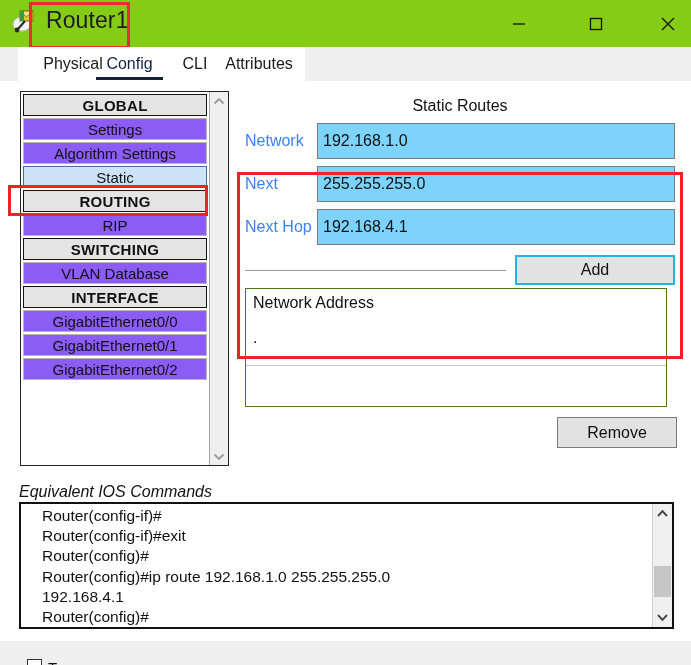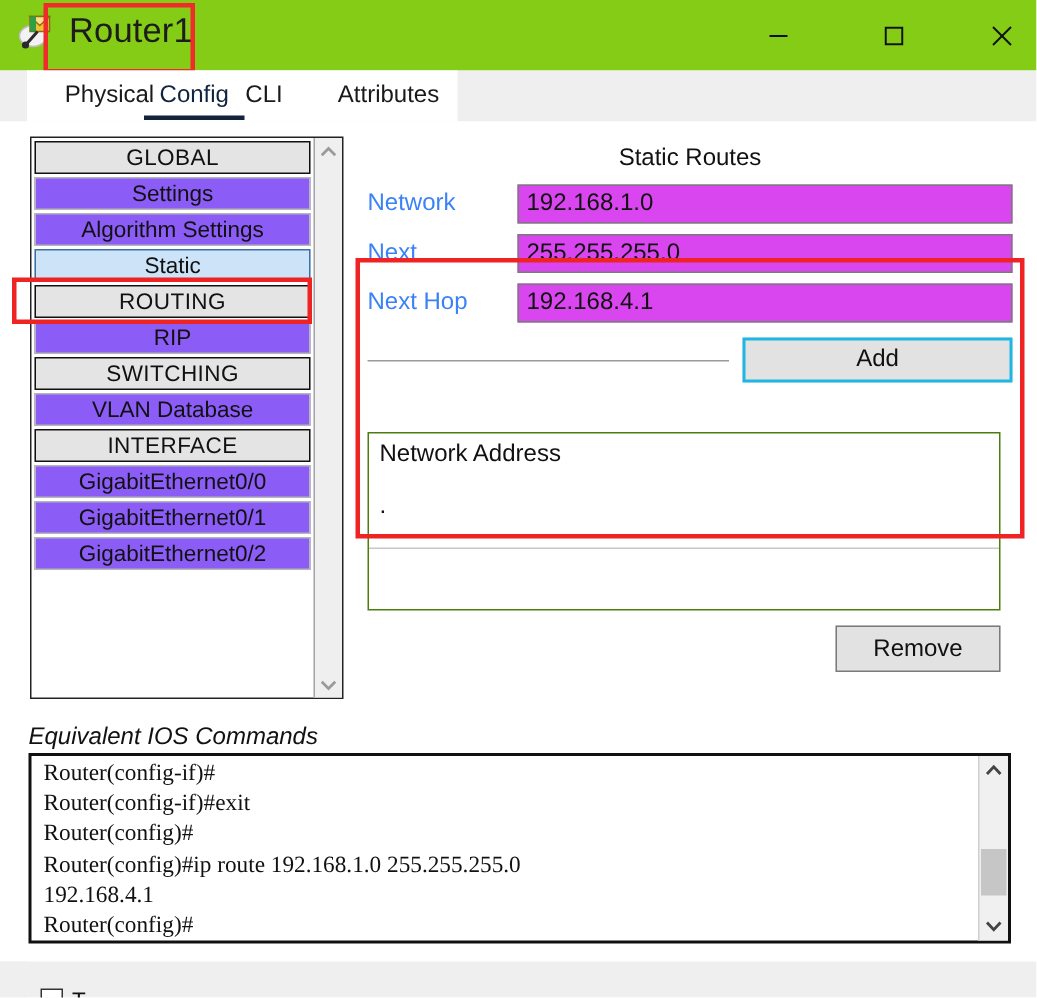--- a/index.html
+++ b/index.html
@@ -82,21 +82,21 @@
   .tab.sel { color: #11243f; }
   .tab.sel::after {
     content: "";
     position: absolute;
     left: 1px; right: 1px; bottom: 1px;
     height: 3px;
     background: #14233c;
   }
   #tab-physical { left: 25px; width: 72px; margin-left: 12px; }
   #tab-config   { left: 95px; width: 69px; }
-  #tab-cli      { left: 155px; width: 42px; }
+  #tab-cli      { left: 174px; width: 42px; }
   #tab-attrs    { left: 215px; width: 88px; }
 
   
   #content {
     position: absolute;
     left: 0; top: 81px;
     width: 691px; height: 584px;
     background: #ffffff;
   }
 
@@ -123,21 +123,21 @@
     box-sizing: border-box;
     display: flex;
     align-items: center;
     justify-content: center;
     font-size: 15px;
     color: #111;
     cursor: default;
     white-space: nowrap;
   }
   .sitem.hdr {
-    font-weight: normal;
+    font-weight: bold;
     background: #e4e4e4;
     border-color: #111;
     letter-spacing: 0.3px;
   }
   .sitem.active {
     background: #cde3f7;
     border: 1px solid #3c6fa8;
   }
   #side-scroll {
     width: 18px;
@@ -183,44 +183,43 @@
     margin-bottom: 7px;
   }
   .flabel {
     width: 72px;
     font-size: 16px;
     color: #3b82f6;
     white-space: nowrap;
   }
   .finput {
     flex: 1;
-    height: 26px;
+    height: 36px;
     border: 1px solid #7a7a7a;
     box-sizing: border-box;
-    background: #d946ef;
+    background: #7dd3fc;
     font-family: "Liberation Sans", sans-serif;
     font-size: 16px;
     color: #111;
     padding: 0 5px;
     outline: none;
-    margin-left: 28px;
   }
   #addrow {
     display: flex;
     align-items: center;
     margin-top: 10px;
   }
   #add-divider {
     flex: 1;
     height: 1px;
     background: #9a9a9a;
     margin-right: 9px;
   }
   #btn-add {
-    width: 180px; height: 30px;
+    width: 160px; height: 30px;
     background: #e2e2e2;
     border: 2px solid #1fb6e3;
     box-sizing: border-box;
     font-family: "Liberation Sans", sans-serif;
     font-size: 16px;
     color: #111;
     cursor: default;
   }
 
   
@@ -254,21 +253,21 @@
     color: #111;
   }
   #netlist-dot {
     font-size: 16px;
     color: #111;
     margin-top: 17px;
   }
   #btn-remove {
     position: absolute;
     left: 557px; top: 336px;
-    width: 110px; height: 31px;
+    width: 120px; height: 31px;
     background: #e2e2e2;
     border: 1px solid #7a7a7a;
     box-sizing: border-box;
     font-family: "Liberation Sans", sans-serif;
     font-size: 16px;
     color: #111;
     cursor: default;
   }
 
   
@@ -283,22 +282,22 @@
     position: absolute;
     left: 19px; top: 421px;
     width: 655px; height: 127px;
     border: 2px solid #111;
     box-sizing: border-box;
     background: #ffffff;
     display: flex;
   }
   #ios-text {
     flex: 1;
-    padding: 2px 8px;
-    font-family: Liberation Serif, serif;
+    padding: 2px 21px;
+    font-family: Liberation Sans, sans-serif;
     font-size: 15.5px;
     line-height: 20.2px;
     color: #111;
     white-space: pre-wrap;
     overflow: hidden;
   }
   #ios-scroll {
     width: 19px;
     background: #f0f0f0;
     border-left: 1px solid #cfcfcf;

